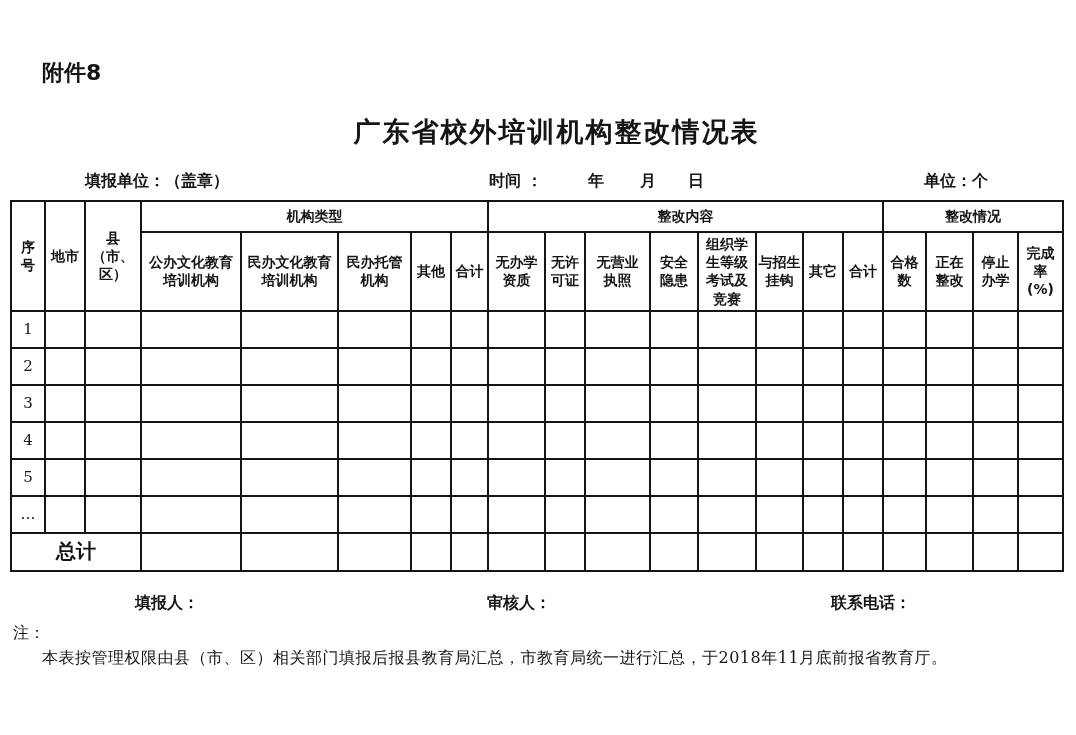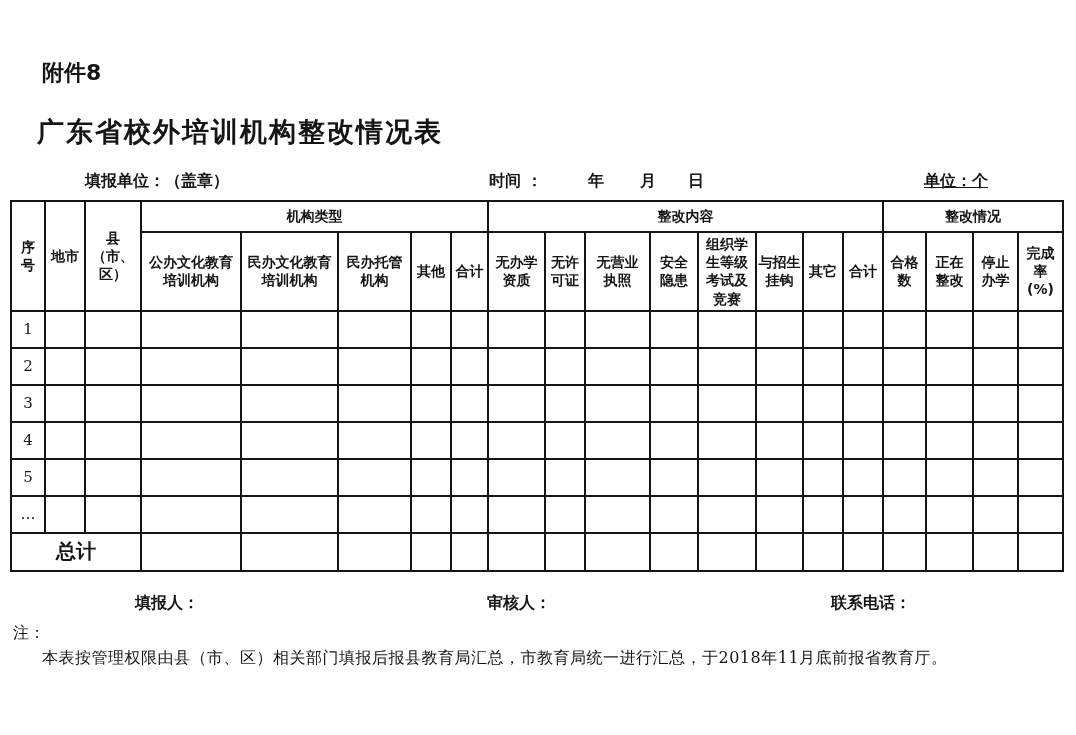--- a/index.html
+++ b/index.html
@@ -12,31 +12,32 @@
     font-family: "DejaVu Sans", "Liberation Sans", sans-serif;
     overflow: hidden;
   }
   .abs { position: absolute; }
   .attachment {
     left: 42px; top: 58px;
     font-size: 22px; font-weight: bold;
   }
   .doc-title {
     left: 0; top: 114px; width: 100%;
+    text-align: center;
     font-size: 27px; font-weight: bold;
     letter-spacing: 2px;
     padding-left: 37px;
   }
   .meta { top: 171px; font-size: 16px; font-weight: bold; }
   .meta.report-unit { left: 85px; }
   .meta.time-label { left: 489px; }
   .meta.time-year { left: 588px; }
   .meta.time-month { left: 640px; }
   .meta.time-day { left: 688px; }
-  .meta.unit-count { left: 924px; text-decoration: underline; }
+  .meta.unit-count { left: 924px; }
 
   table.form {
     position: absolute; left: 10px; top: 200px;
     width: 1052px;
     border-collapse: collapse;
     table-layout: fixed;
   }
   .form th, .form td {
     border: 2px solid #151515;
     text-align: center;

